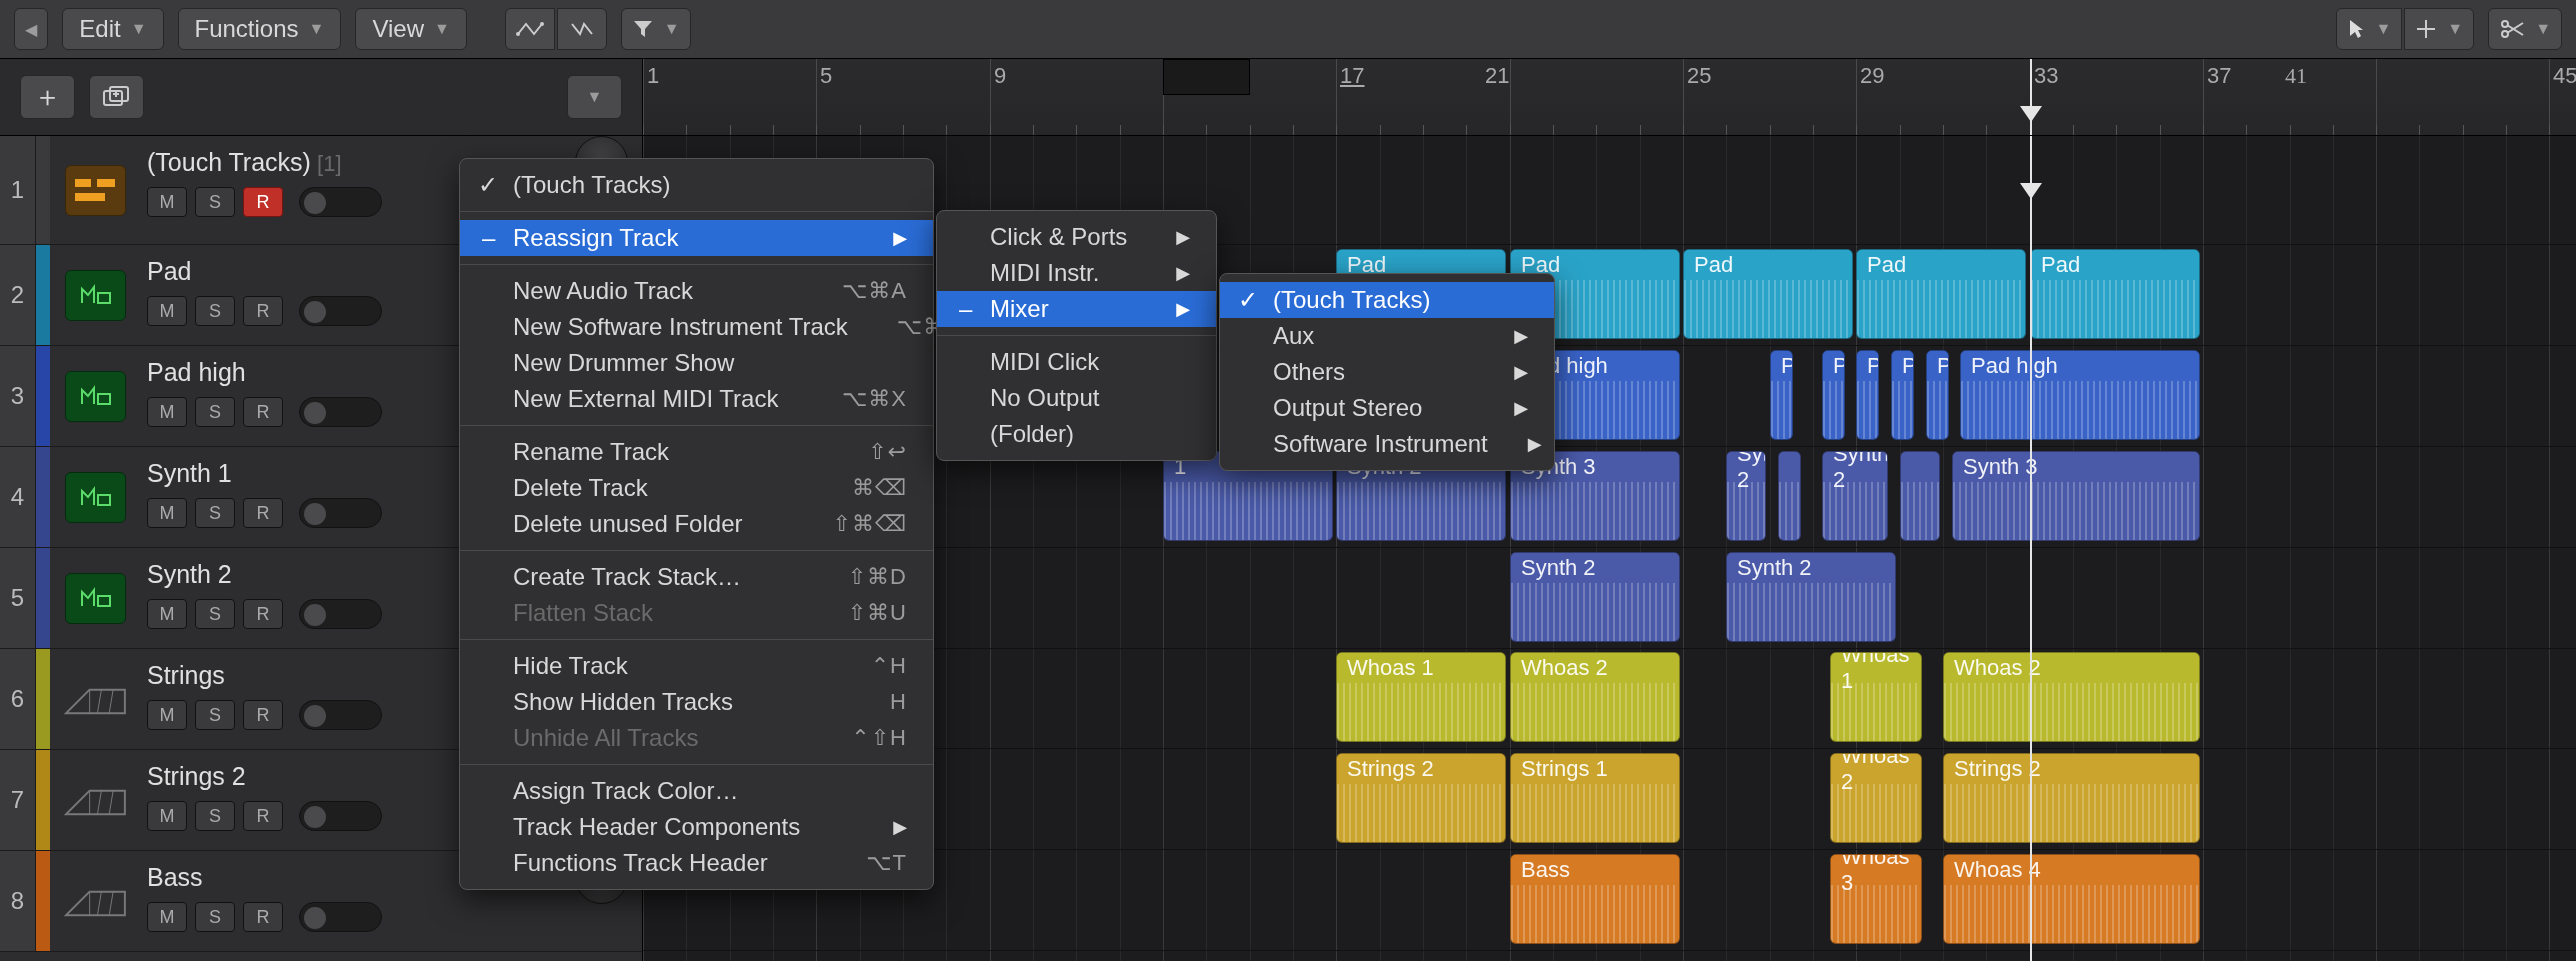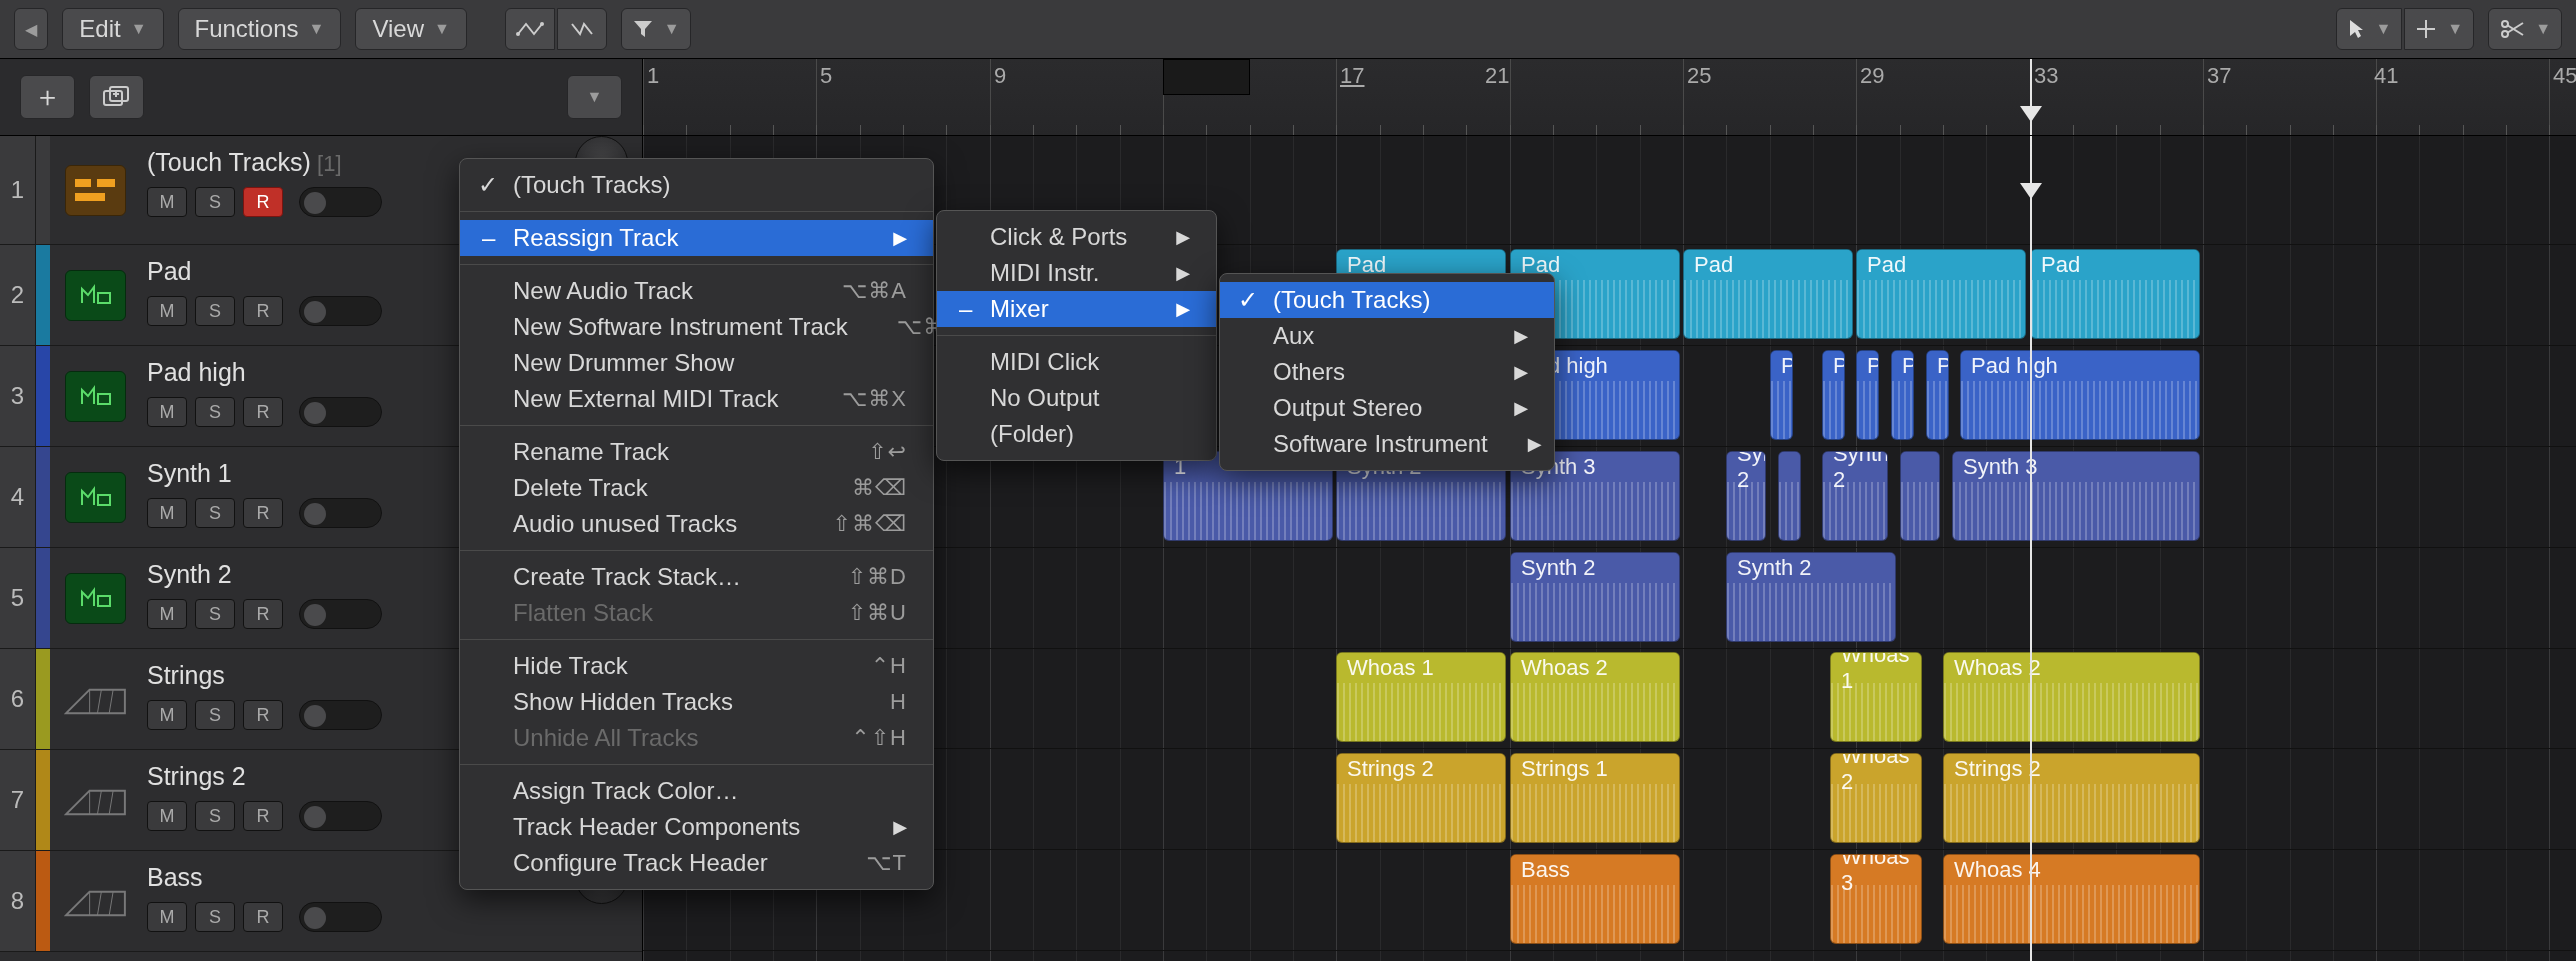--- a/index.html
+++ b/index.html
@@ -184,21 +184,21 @@
       <div class="lbl" style="left: 838px;">21</div>
       <div class="bar" style="left: 1040px;"></div>
       <div class="lbl" style="left: 1040px;">25</div>
       <div class="bar" style="left: 1213px;"></div>
       <div class="lbl" style="left: 1213px;">29</div>
       <div class="bar" style="left: 1387px;"></div>
       <div class="lbl" style="left: 1387px;">33</div>
       <div class="bar" style="left: 1560px;"></div>
       <div class="lbl" style="left: 1560px;">37</div>
       <div class="bar" style="left: 1733px;"></div>
-      <div class="lbl" style="left: 1727px;">41</div>
+      <div class="lbl" style="left: 1638px; font-family: Liberation Serif, serif;">41</div>
       <div class="bar" style="left: 1906px;"></div>
       <div class="lbl" style="left: 1906px;">45</div>
       <div class="tick" style="left: 0px;"></div>
       <div class="tick" style="left: 43px;"></div>
       <div class="tick" style="left: 87px;"></div>
       <div class="tick" style="left: 130px;"></div>
       <div class="tick" style="left: 173px;"></div>
       <div class="tick" style="left: 217px;"></div>
       <div class="tick" style="left: 260px;"></div>
       <div class="tick" style="left: 303px;"></div>
@@ -651,21 +651,21 @@
     <hr>
     <div class="mi">
       <span>Rename Track</span>
       <span class="sc">⇧↩</span>
     </div>
     <div class="mi">
       <span>Delete Track</span>
       <span class="sc">⌘⌫</span>
     </div>
     <div class="mi">
-      <span>Audio unused Tracks</span>
+      <span>Delete unused Folder</span>
       <span class="sc">⇧⌘⌫</span>
     </div>
     <hr>
     <div class="mi">
       <span>Create Track Stack…</span>
       <span class="sc">⇧⌘D</span>
     </div>
     <div class="mi dis">
       <span>Flatten Stack</span>
       <span class="sc">⇧⌘U</span>
@@ -685,21 +685,21 @@
     </div>
     <hr>
     <div class="mi">
       <span>Assign Track Color…</span>
     </div>
     <div class="mi">
       <span>Track Header Components</span>
       <span class="arw">▶</span>
     </div>
     <div class="mi">
-      <span>Configure Track Header</span>
+      <span>Functions Track Header</span>
       <span class="sc">⌥T</span>
     </div>
   </div>
 <div class="menu" id="menu2" style="left:936px; top:210px; width:281px;">
     <div class="mi">
       <span>Click &amp; Ports</span>
       <span class="arw">▶</span>
     </div>
     <div class="mi">
       <span>MIDI Instr.</span>

